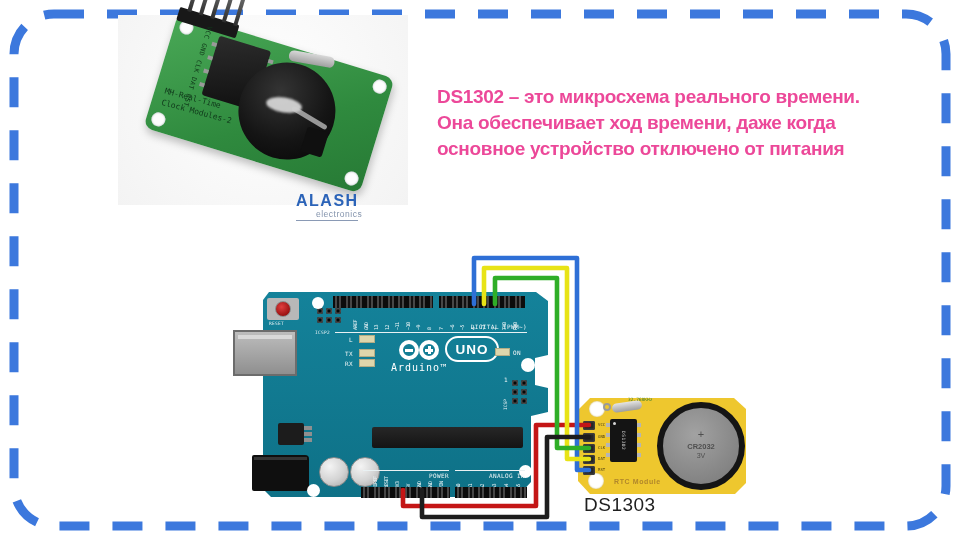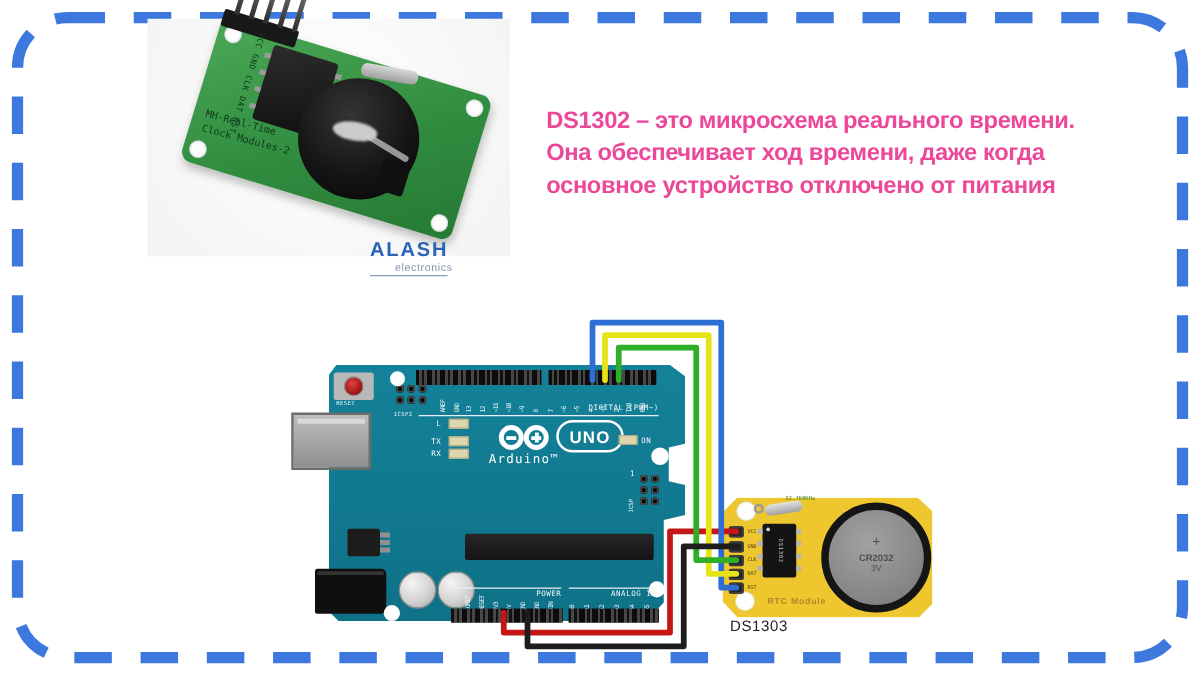--- a/index.html
+++ b/index.html
@@ -7,21 +7,21 @@
          font-family:"Liberation Sans",sans-serif;margin:0 auto;}
   .abs{position:absolute;}
   svg.overlay{position:absolute;left:0;top:0;pointer-events:none;}
 
   
   .title{left:450px;top:22px;width:500px;text-align:center;font-size:31px;font-weight:800;
          color:#4b4f55;letter-spacing:-0.5px;}
   .desc{left:437px;top:84px;width:424px;font-size:19px;font-weight:bold;color:#ec4899;
         line-height:1.38;letter-spacing:-0.3px;}
   .section{left:366px;top:217px;font-size:30px;font-weight:800;color:#4b4f55;letter-spacing:-0.5px;}
-  .caption-ds1303{left:584px;top:494px;font-size:12px;color:#1f1f1f;letter-spacing:0.5px;}
+  .caption-ds1303{left:584px;top:494px;font-size:19px;color:#1f1f1f;letter-spacing:0.5px;}
 
   
   .logo{left:296px;top:193px;width:70px;}
   .logo .name{font-size:16px;font-weight:800;color:#2b63b8;letter-spacing:1.5px;line-height:1;}
   .logo .sub{display:flex;align-items:center;gap:20px;border-bottom:1px solid #8a9ab5;
              padding-bottom:1px;width:62px;}
   .logo .sub span{font-size:8.5px;color:#8494ad;letter-spacing:0.5px;}
 
   
   .photo{left:118px;top:15px;width:290px;height:190px;background:radial-gradient(circle at 50% 40%,#ffffff,#f3f3f3);}

